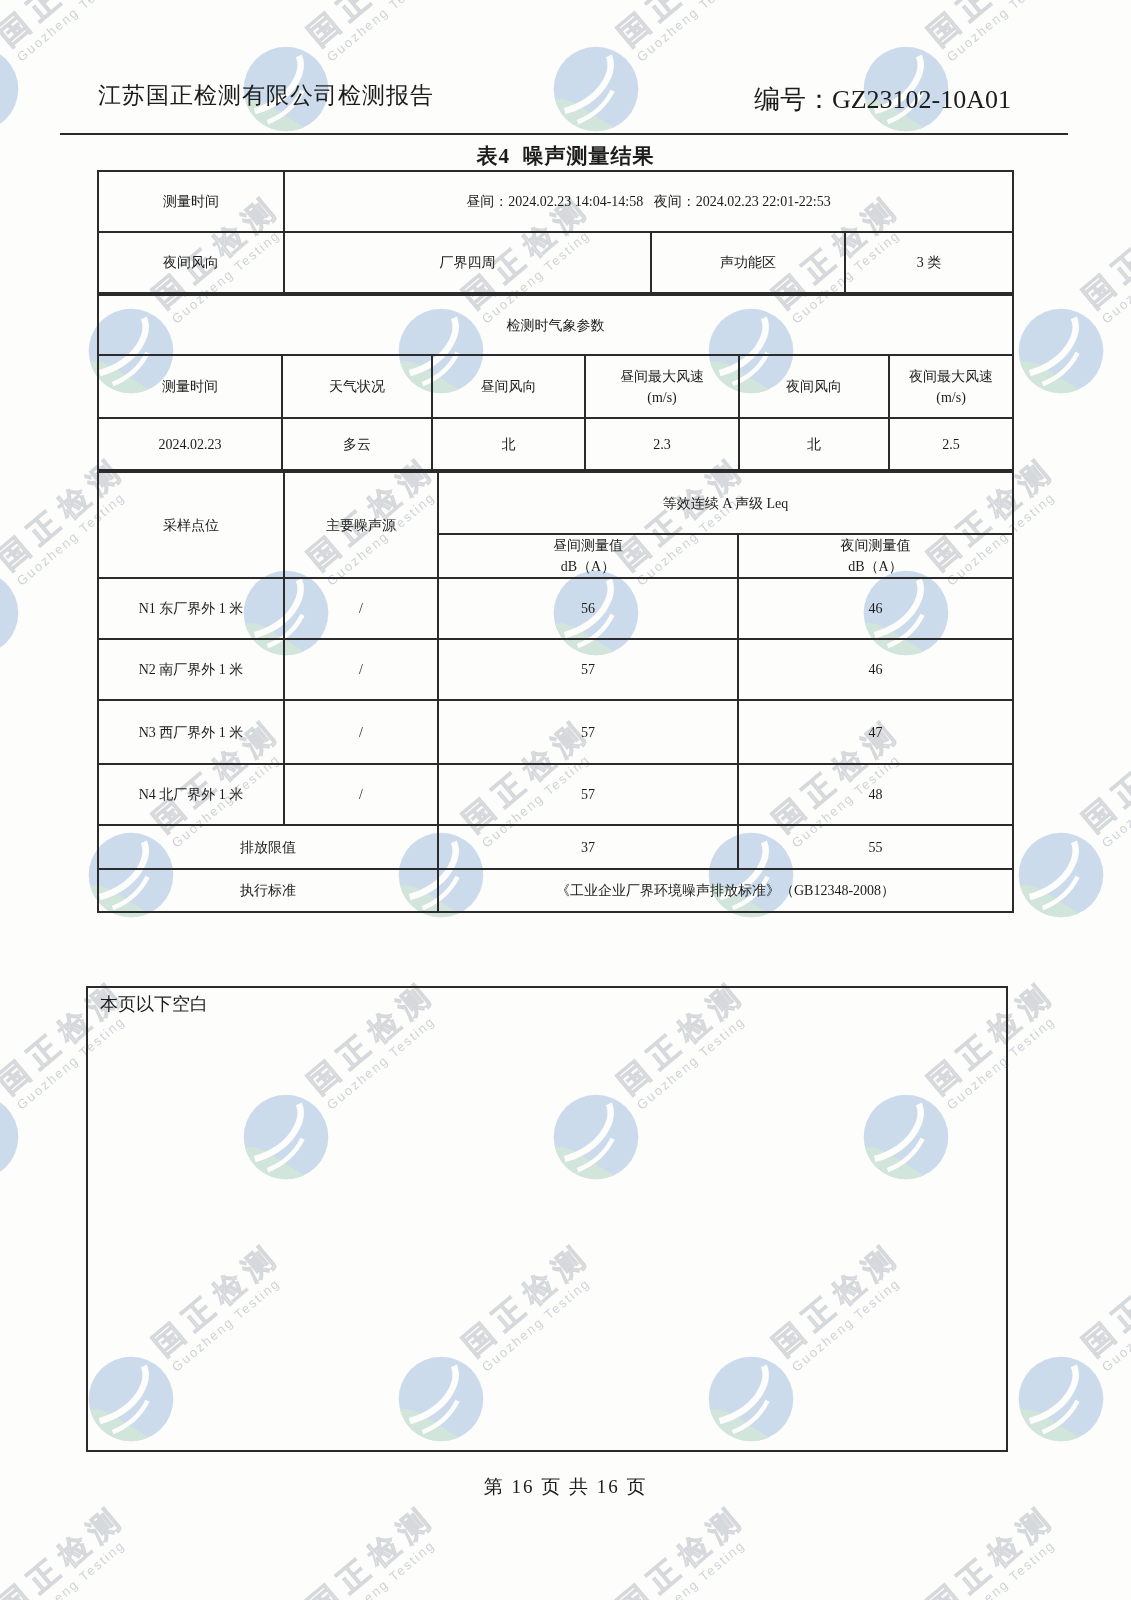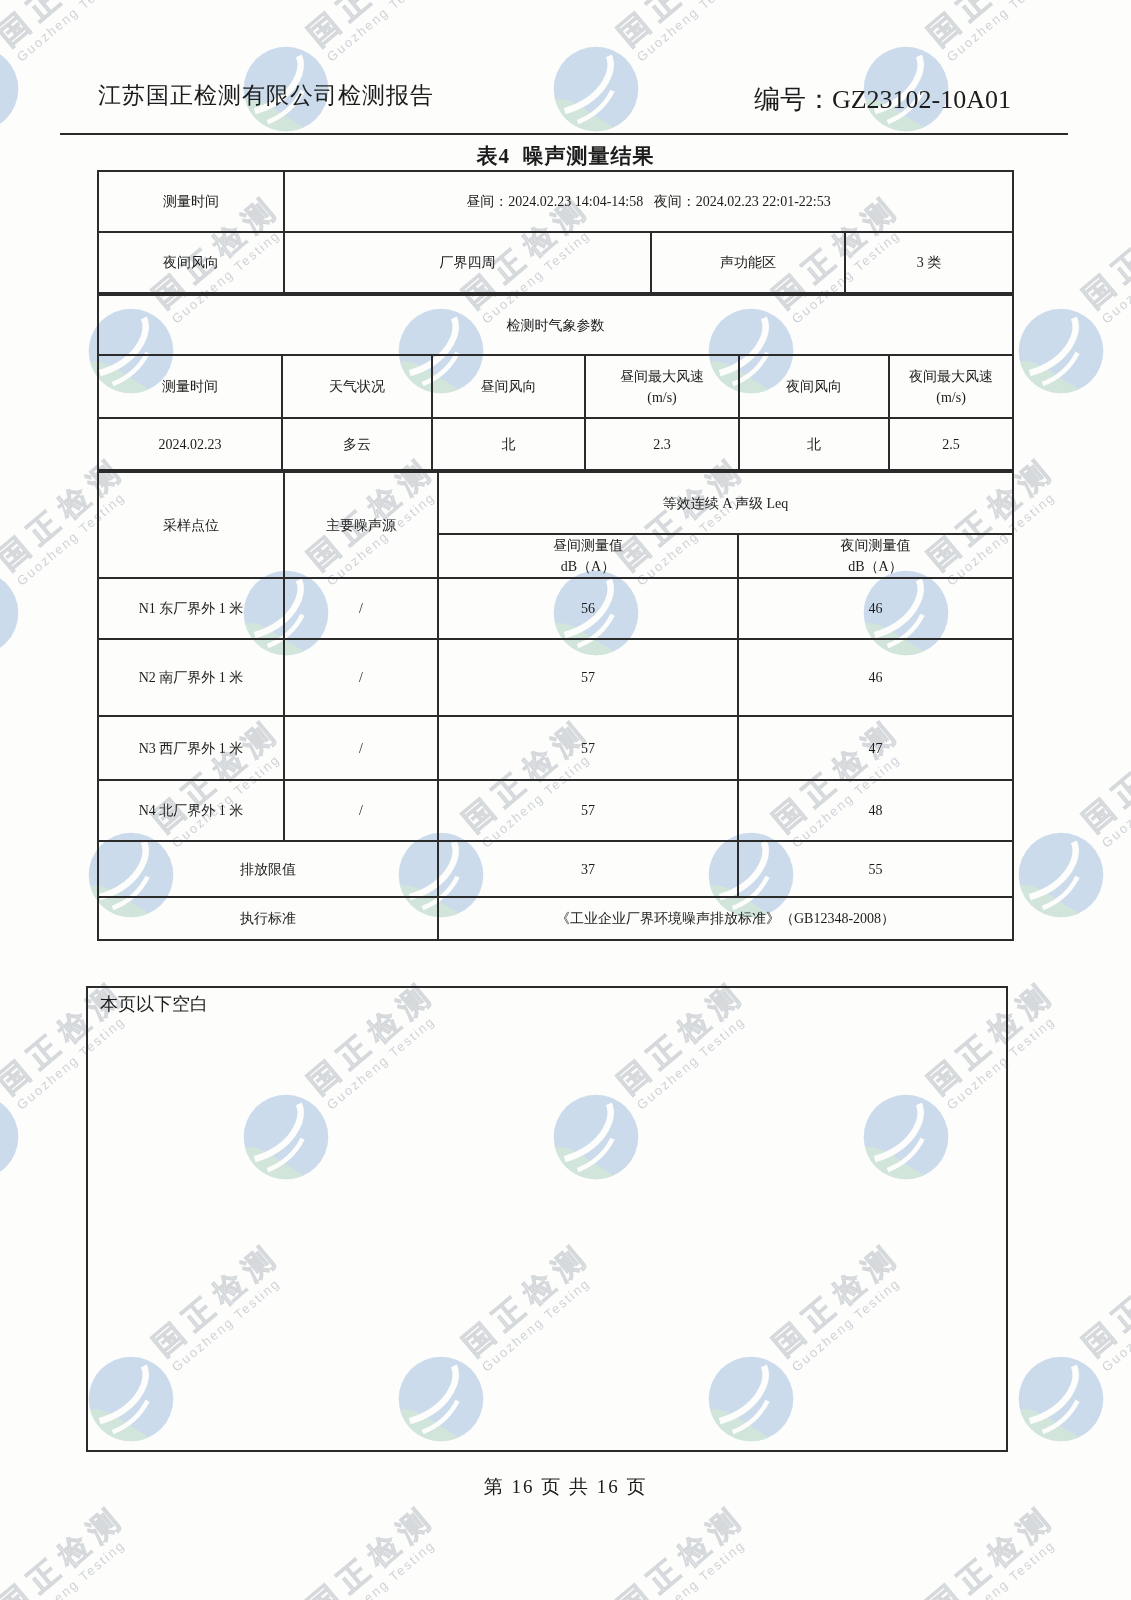--- a/index.html
+++ b/index.html
@@ -459,39 +459,39 @@
             <div>夜间测量值</div>
             <div>dB（A）</div>
           </td>
         </tr>
         <tr style="height:61px">
           <td>N1 东厂界外 1 米</td>
           <td>/</td>
           <td>56</td>
           <td>46</td>
         </tr>
-        <tr style="height:77px">
+        <tr style="height:61px">
           <td>N2 南厂界外 1 米</td>
           <td>/</td>
           <td>57</td>
           <td>46</td>
         </tr>
         <tr style="height:64px">
           <td>N3 西厂界外 1 米</td>
           <td>/</td>
           <td>57</td>
           <td>47</td>
         </tr>
         <tr style="height:61px">
           <td>N4 北厂界外 1 米</td>
           <td>/</td>
           <td>57</td>
           <td>48</td>
         </tr>
-        <tr style="height:56px">
+        <tr style="height:44px">
           <td colspan="2">排放限值</td>
           <td>37</td>
           <td>55</td>
         </tr>
         <tr style="height:43px">
           <td colspan="2">执行标准</td>
           <td colspan="2">《工业企业厂界环境噪声排放标准》（GB12348-2008）</td>
         </tr>
       </tbody>
         </table>

